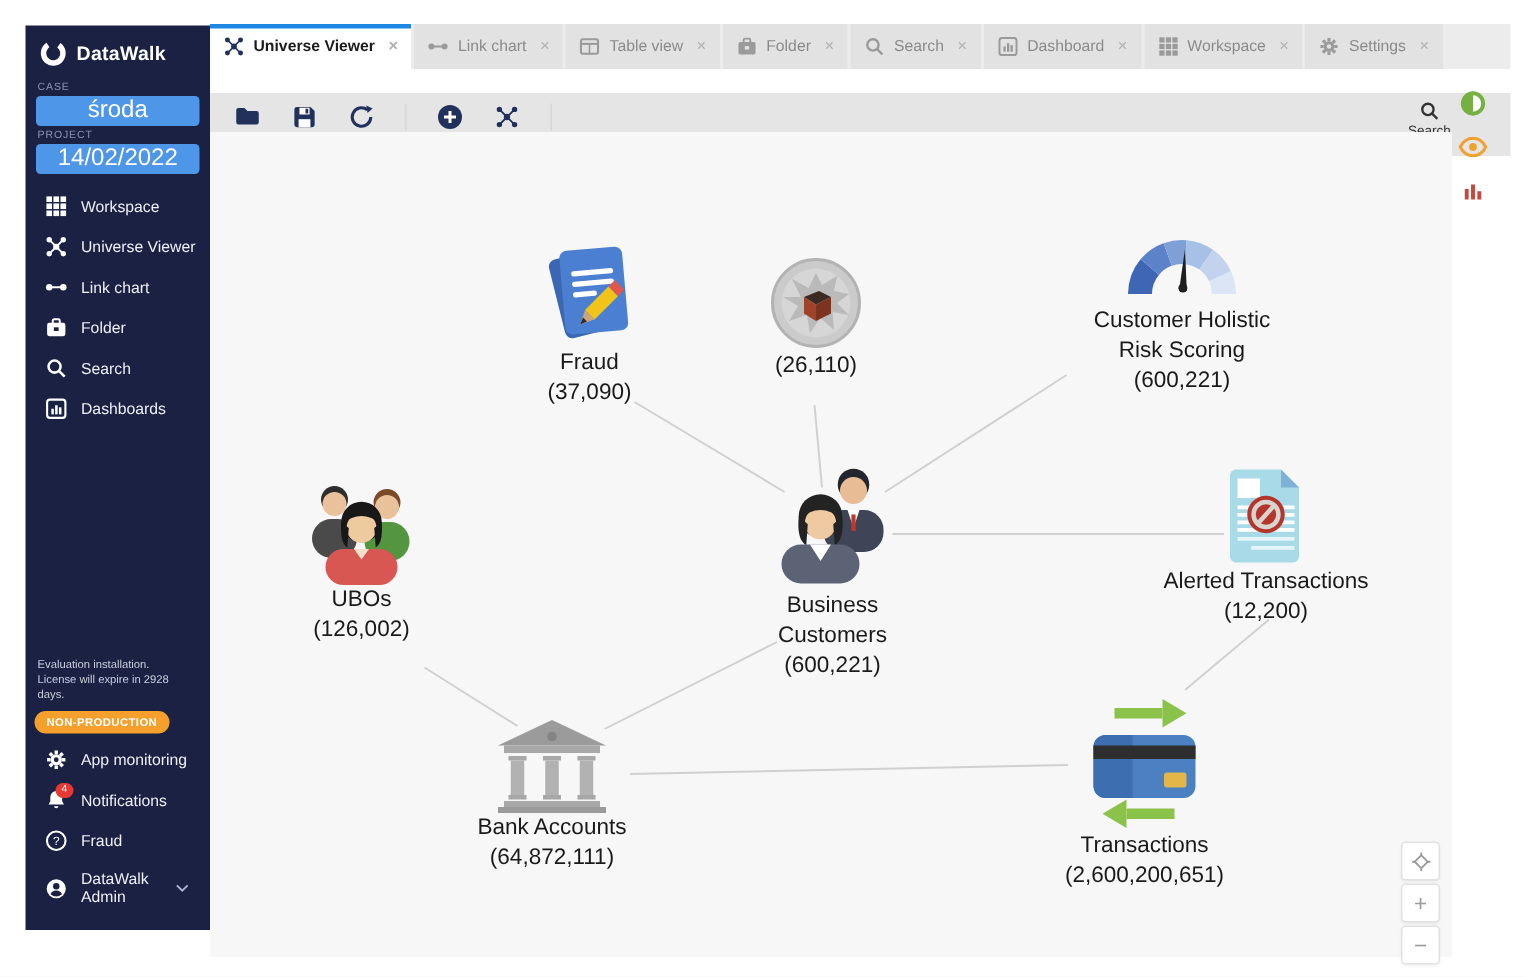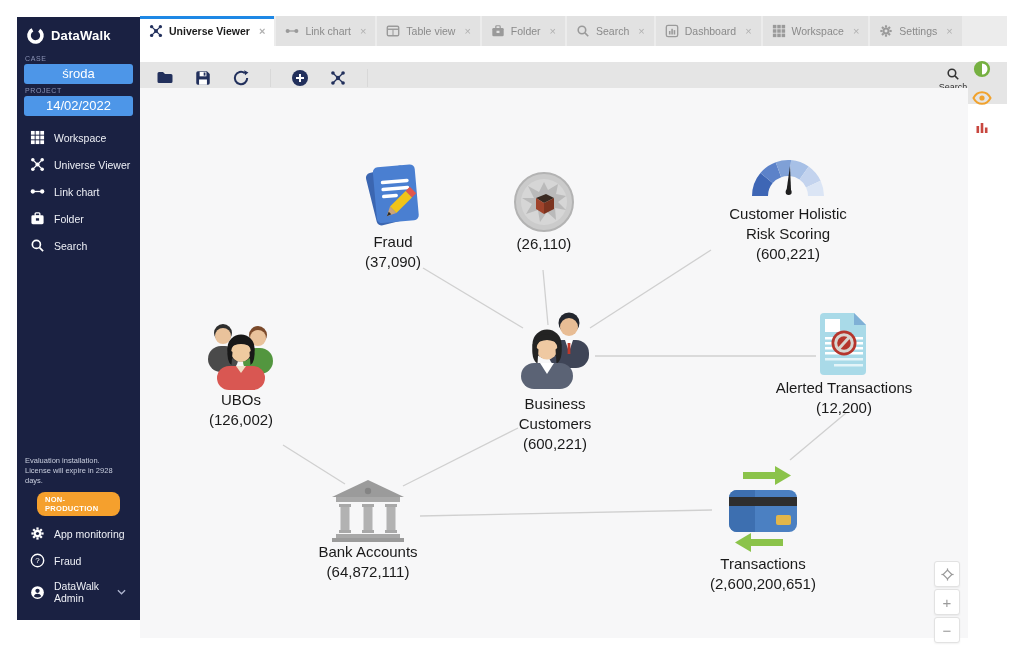--- a/index.html
+++ b/index.html
@@ -3,27 +3,27 @@
 <meta charset="utf-8">
 <style>
   html,body{margin:0;padding:0}
   body{width:1024px;height:651px;background:#fff;font-family:"Liberation Sans",sans-serif;position:relative;overflow:hidden}
   svg{display:block}
   
   .sidebar{position:absolute;left:17px;top:17px;width:123px;height:603px;background:#1a2142;color:#eef0f6;display:flex;flex-direction:column;box-sizing:border-box;padding-bottom:10px}
   .logo{display:flex;align-items:center;gap:6px;padding:9px 8px 7px 9px}
   .logo-text{font-size:13px;font-weight:bold;color:#fff;letter-spacing:.2px}
   .side-label{font-size:7px;letter-spacing:.6px;color:#8b93b5;padding:3px 8px 2px}
-  .side-btn{margin:0 7px;background:#4d96e8;border-radius:3px;height:20px;line-height:20px;text-align:center;font-size:13px;color:#fff;cursor:pointer}
+  .side-btn{margin:0 7px;background:#4d96e8;border-radius:3px;height:20px;line-height:20px;text-align:center;font-size:16px;color:#fff;cursor:pointer}
   .nav{margin-top:8px}
   .nav-item,.foot-item{display:flex;align-items:center;gap:9px;padding:6px 6px 6px 13px;font-size:10.5px;color:#eef0f6;cursor:pointer;position:relative}
   .nav-ic{width:15px;height:15px;flex:0 0 15px;color:#fff}
   .spacer{flex:1}
   .license{font-size:7.5px;color:#c9cede;padding:0 8px;line-height:10px}
-  .env-badge{display:inline-block;margin:6px 20px 4px;background:#f5a02d;color:#fff;font-size:7.5px;font-weight:bold;padding:3px 8px;border-radius:8px;letter-spacing:.3px;align-self:flex-start}
+  .env-badge{display:inline-block;margin:6px 6px 4px;background:#f5a02d;color:#fff;font-size:7.5px;font-weight:bold;padding:3px 8px;border-radius:8px;letter-spacing:.3px;align-self:flex-start}
   .mini-badge{position:absolute;left:20px;top:2px;background:#e53935;color:#fff;border-radius:6px;min-width:10px;height:10px;font-size:7px;line-height:10px;text-align:center;padding:0 1px}
   .chev{margin-left:auto;margin-right:8px;color:#aeb5cf}
   
   .tabbar{position:absolute;left:140px;top:16px;width:867px;height:30px;background:#ececec;display:flex;align-items:stretch}
   .tab{display:flex;align-items:center;gap:6px;padding:0 9px;margin-right:2px;background:#e2e2e2;color:#8a8a8a;font-size:10.5px;cursor:pointer;white-space:nowrap}
   .tab .ticon{width:14px;height:14px;color:#9a9a9a}
   .tab.active{background:#fff;color:#1b1b1b;font-weight:bold;box-shadow:inset 0 3px 0 #1e88e5}
   .tab.active .ticon{color:#22305c}
   .tclose{color:#b0b0b0;font-size:11px;margin-left:3px;cursor:pointer}
   
@@ -120,20 +120,31 @@
     </div>
     <div class="nav-item">
       <span class="nav-ic">
           <svg viewBox="0 0 16 16" fill="none" stroke="currentColor" stroke-width="1.8">
             <circle cx="6.8" cy="6.8" r="4.3"></circle>
             <line x1="10.2" y1="10.2" x2="14" y2="14"></line>
           </svg>
         </span>
       <span>Search</span>
     </div>
+    <div class="nav-item">
+      <span class="nav-ic">
+          <svg viewBox="0 0 16 16">
+            <rect x="1.5" y="1.5" width="13" height="13" rx="2" fill="none" stroke="currentColor" stroke-width="1.5"></rect>
+            <rect x="4.5" y="8" width="1.8" height="4" fill="currentColor"></rect>
+            <rect x="7.2" y="5.5" width="1.8" height="6.5" fill="currentColor"></rect>
+            <rect x="9.9" y="7" width="1.8" height="5" fill="currentColor"></rect>
+          </svg>
+        </span>
+      <span>Dashboards</span>
+    </div>
   </div>
 
   <div class="spacer"></div>
 
   <div class="license">Evaluation installation.</div>
   <div class="license">License will expire in 2928 days.</div>
   <div class="env-badge">NON-PRODUCTION</div>
 
   <div class="foot-item">
     <span class="nav-ic">
@@ -146,20 +157,30 @@
             <line x1="3.4" y1="3.4" x2="5.2" y2="5.2"></line>
             <line x1="10.8" y1="10.8" x2="12.6" y2="12.6"></line>
             <line x1="12.6" y1="3.4" x2="10.8" y2="5.2"></line>
             <line x1="3.4" y1="12.6" x2="5.2" y2="10.8"></line>
           </g>
           <circle cx="8" cy="8" r="4" fill="currentColor"></circle>
           <circle cx="8" cy="8" r="1.7" fill="#1a2142"></circle>
         </svg>
       </span>
     <span>App monitoring</span>
+  </div>
+  <div class="foot-item">
+    <span class="nav-ic">
+        <svg viewBox="0 0 16 16" fill="currentColor">
+          <path d="M8 1.5a4.2 4.2 0 0 1 4.2 4.2v3l1.3 2.3H2.5l1.3-2.3v-3A4.2 4.2 0 0 1 8 1.5z"></path>
+          <path d="M6.5 12.2a1.5 1.5 0 0 0 3 0z"></path>
+        </svg>
+      </span>
+    <span class="mini-badge">4</span>
+    <span>Notifications</span>
   </div>
   <div class="foot-item">
     <span class="nav-ic">
         <svg viewBox="0 0 16 16">
           <circle cx="8" cy="8" r="6.6" fill="none" stroke="currentColor" stroke-width="1.5"></circle>
           <text x="8" y="11" text-anchor="middle" font-size="8.5" fill="currentColor" font-family="Liberation Sans, sans-serif">?</text>
         </svg>
       </span>
     <span>Fraud</span>
   </div>

